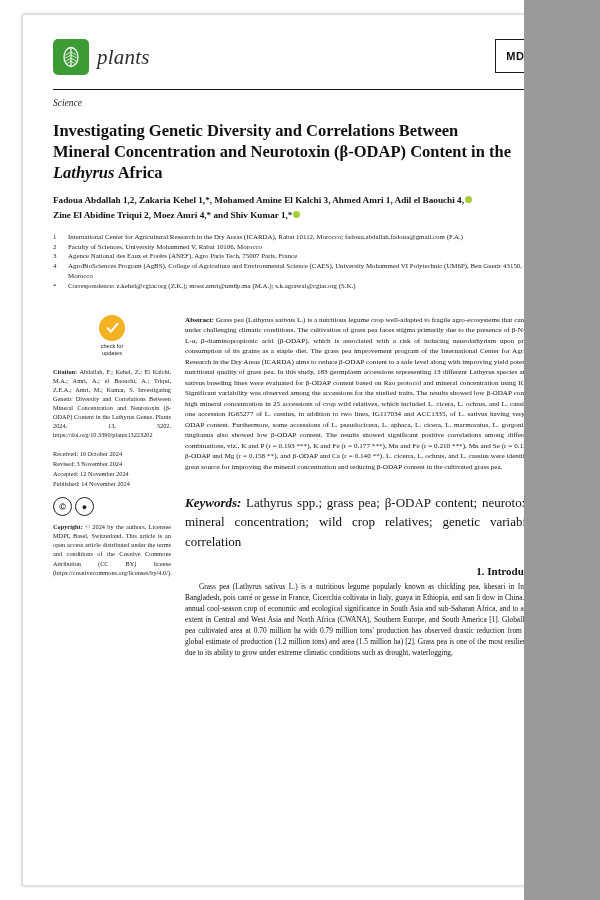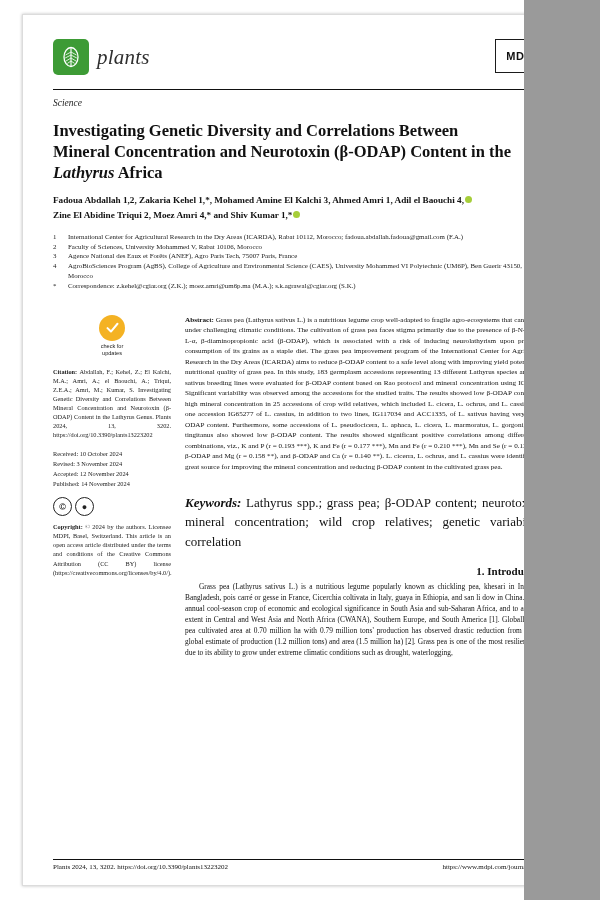--- a/index.html
+++ b/index.html
@@ -286,22 +286,15 @@
             <b><i>Keywords:</i></b><span> Lathyrus spp.; grass pea; β-ODAP content; neurotoxins; mineral concentration; wild crop relatives; genetic variability; correlation</span>
           </div>
 
           <h2 class="sec">1. Introduction</h2>
           <p class="body-p">Grass pea (Lathyrus sativus L.) is a nutritious legume popularly known as chickling pea, khesari in India and Bangladesh, pois carré or gesse in France, Cicerchia coltivata in Italy, guaya in Ethiopia, and san li dow in China. It is an annual cool-season crop of economic and ecological significance in South Asia and sub-Saharan Africa, and to a limited extent in Central and West Asia and North Africa (CWANA), Southern Europe, and South America [1]. Globally, grass pea cultivated area at 0.70 million ha with 0.79 million tons' production has observed drastic reduction from the last global estimate of production (1.2 million tons) and area (1.5 million ha) [2]. Grass pea is one of the most resilient crops due to its ability to grow under extreme climatic conditions such as drought, waterlogging,</p>
         </div>
       </div>
 
     </div>
 
-    <div class="footer">
-      <hr>
-      <div class="footer-row">
-        <div class="l">Plants 2024, 13, 3202. https://doi.org/10.3390/plants13223202</div>
-        <div class="r mono-link">https://www.mdpi.com/journal/plants</div>
-      </div>
-    </div>
 
   </div>
 </div>
 
 </body></html>

